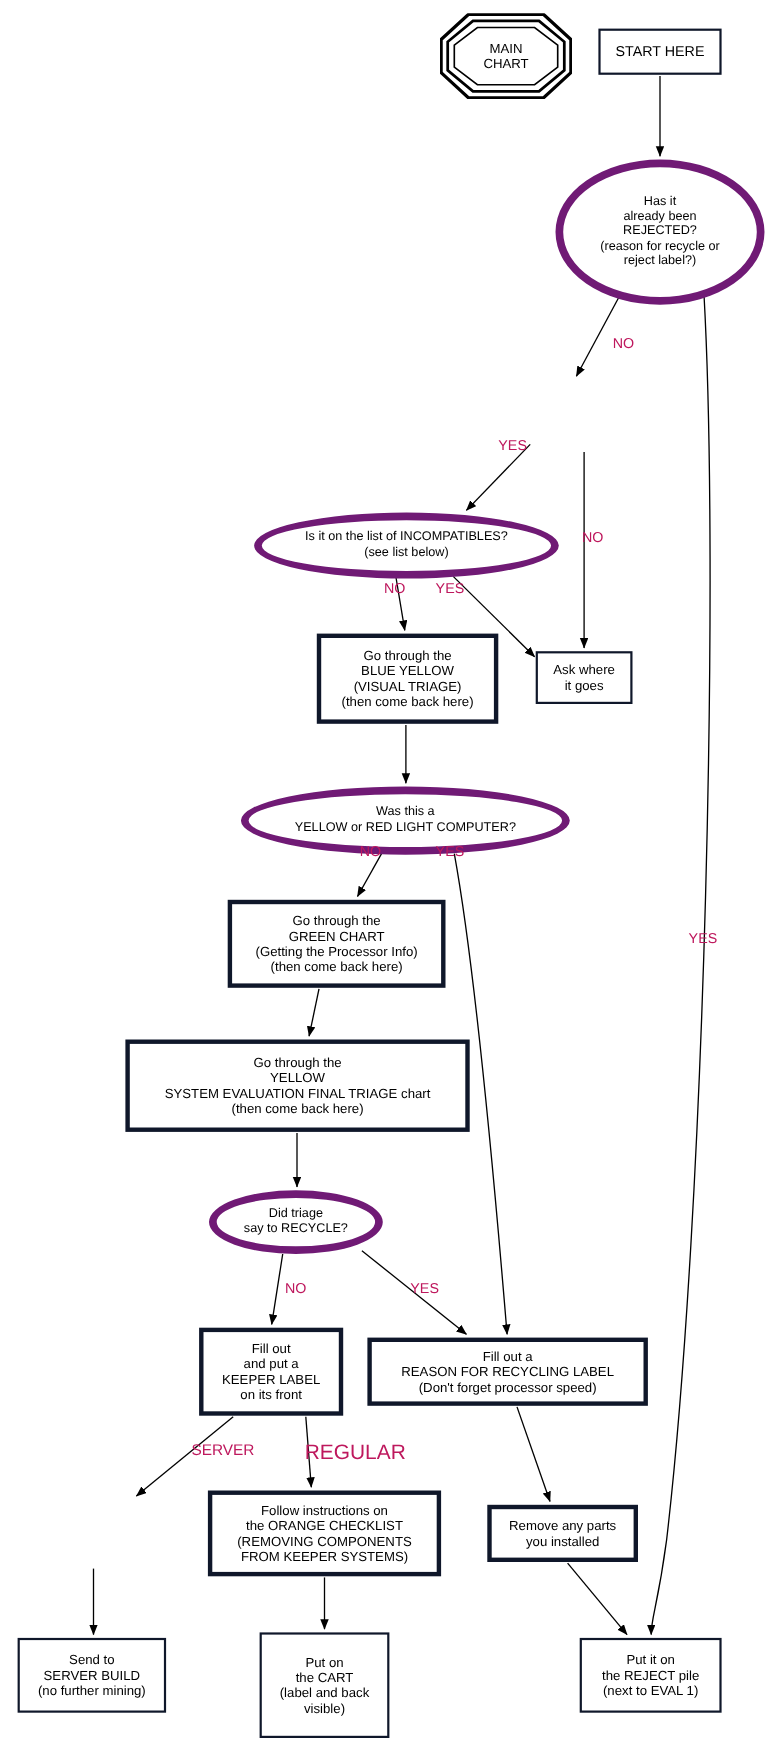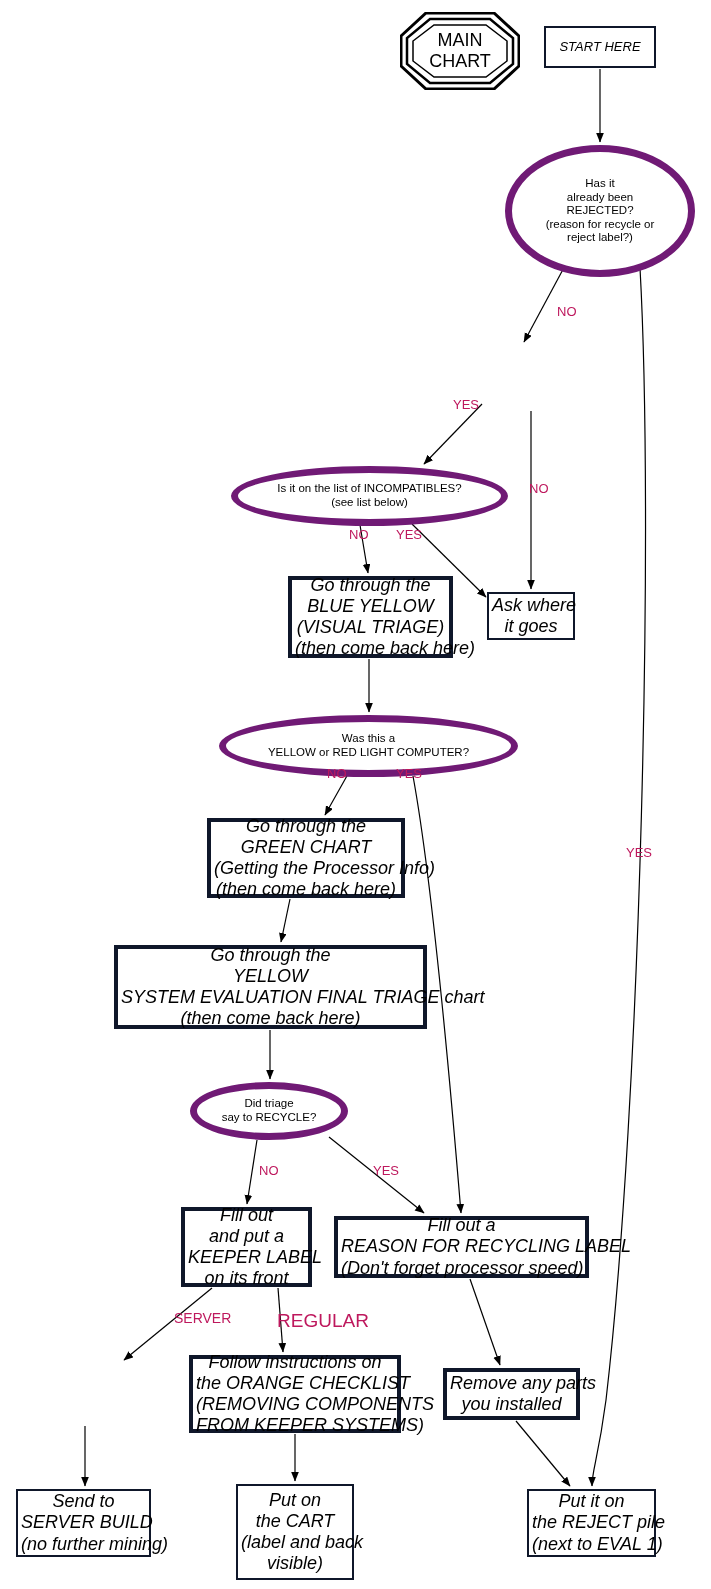--- a/index.html
+++ b/index.html
@@ -40,21 +40,20 @@
   .node .lines {
     width: 100%;
     padding: 0 3px;
     box-sizing: border-box;
   }
   .node .lines div {
     white-space: nowrap;
   }
   .rect {
     border: 4px solid #0f172a;
-    font-style: italic;
   }
   .rect.thick {
     border-width: 2px;
   }
   .ellipse {
     border: 7px solid #701a75;
     border-radius: 50%;
   }
   .octagon {
     border: none;
@@ -69,21 +68,21 @@
     position: relative;
     z-index: 2;
   }
   .edge-label {
     position: absolute;
     font-size: 13px;
     color: #be185d;
     white-space: nowrap;
   }
   .fs11 { font-size: 11.5px; }
-  .fs12 { font-size: 18px; }
+  .fs12 { font-size: 12px; }
   .fs13 { font-size: 13px; }
 </style>
 </head>
 <body>
 
 <div id="chart-canvas">
 
   <svg class="edges" viewBox="0 0 711 1589">
     <defs>
       <marker id="arrow" markerWidth="9" markerHeight="9" refX="7.5" refY="3.2" orient="auto">

